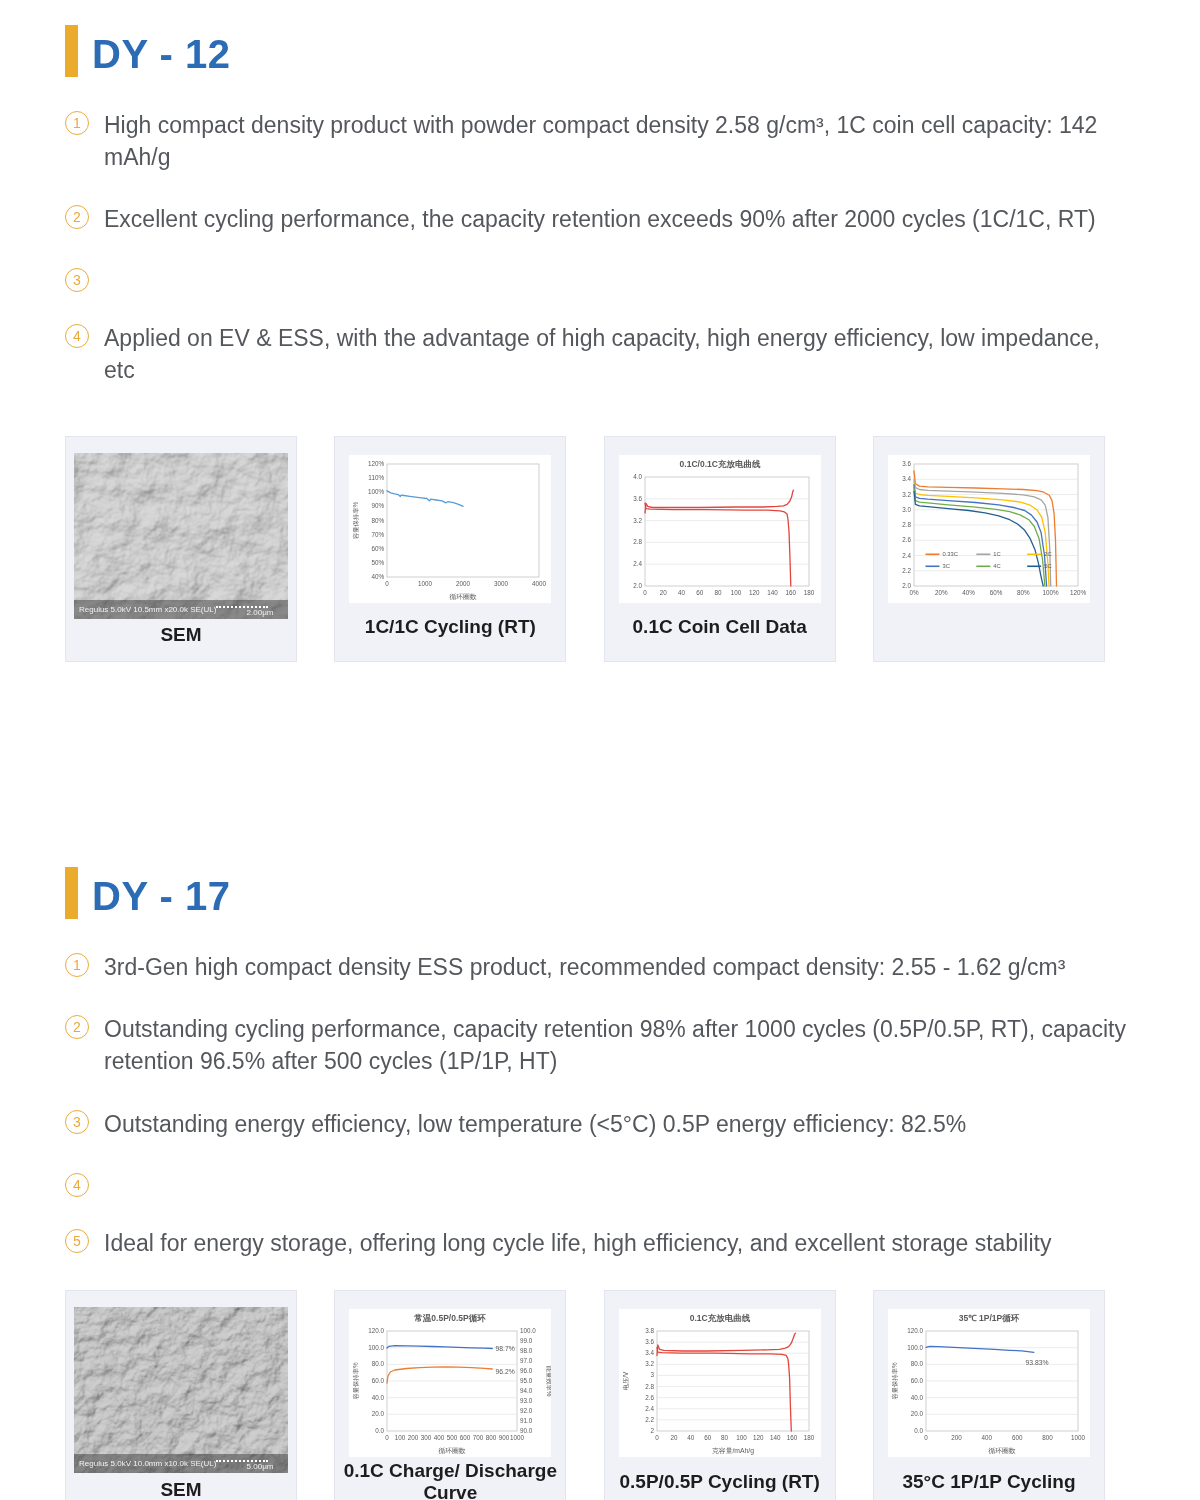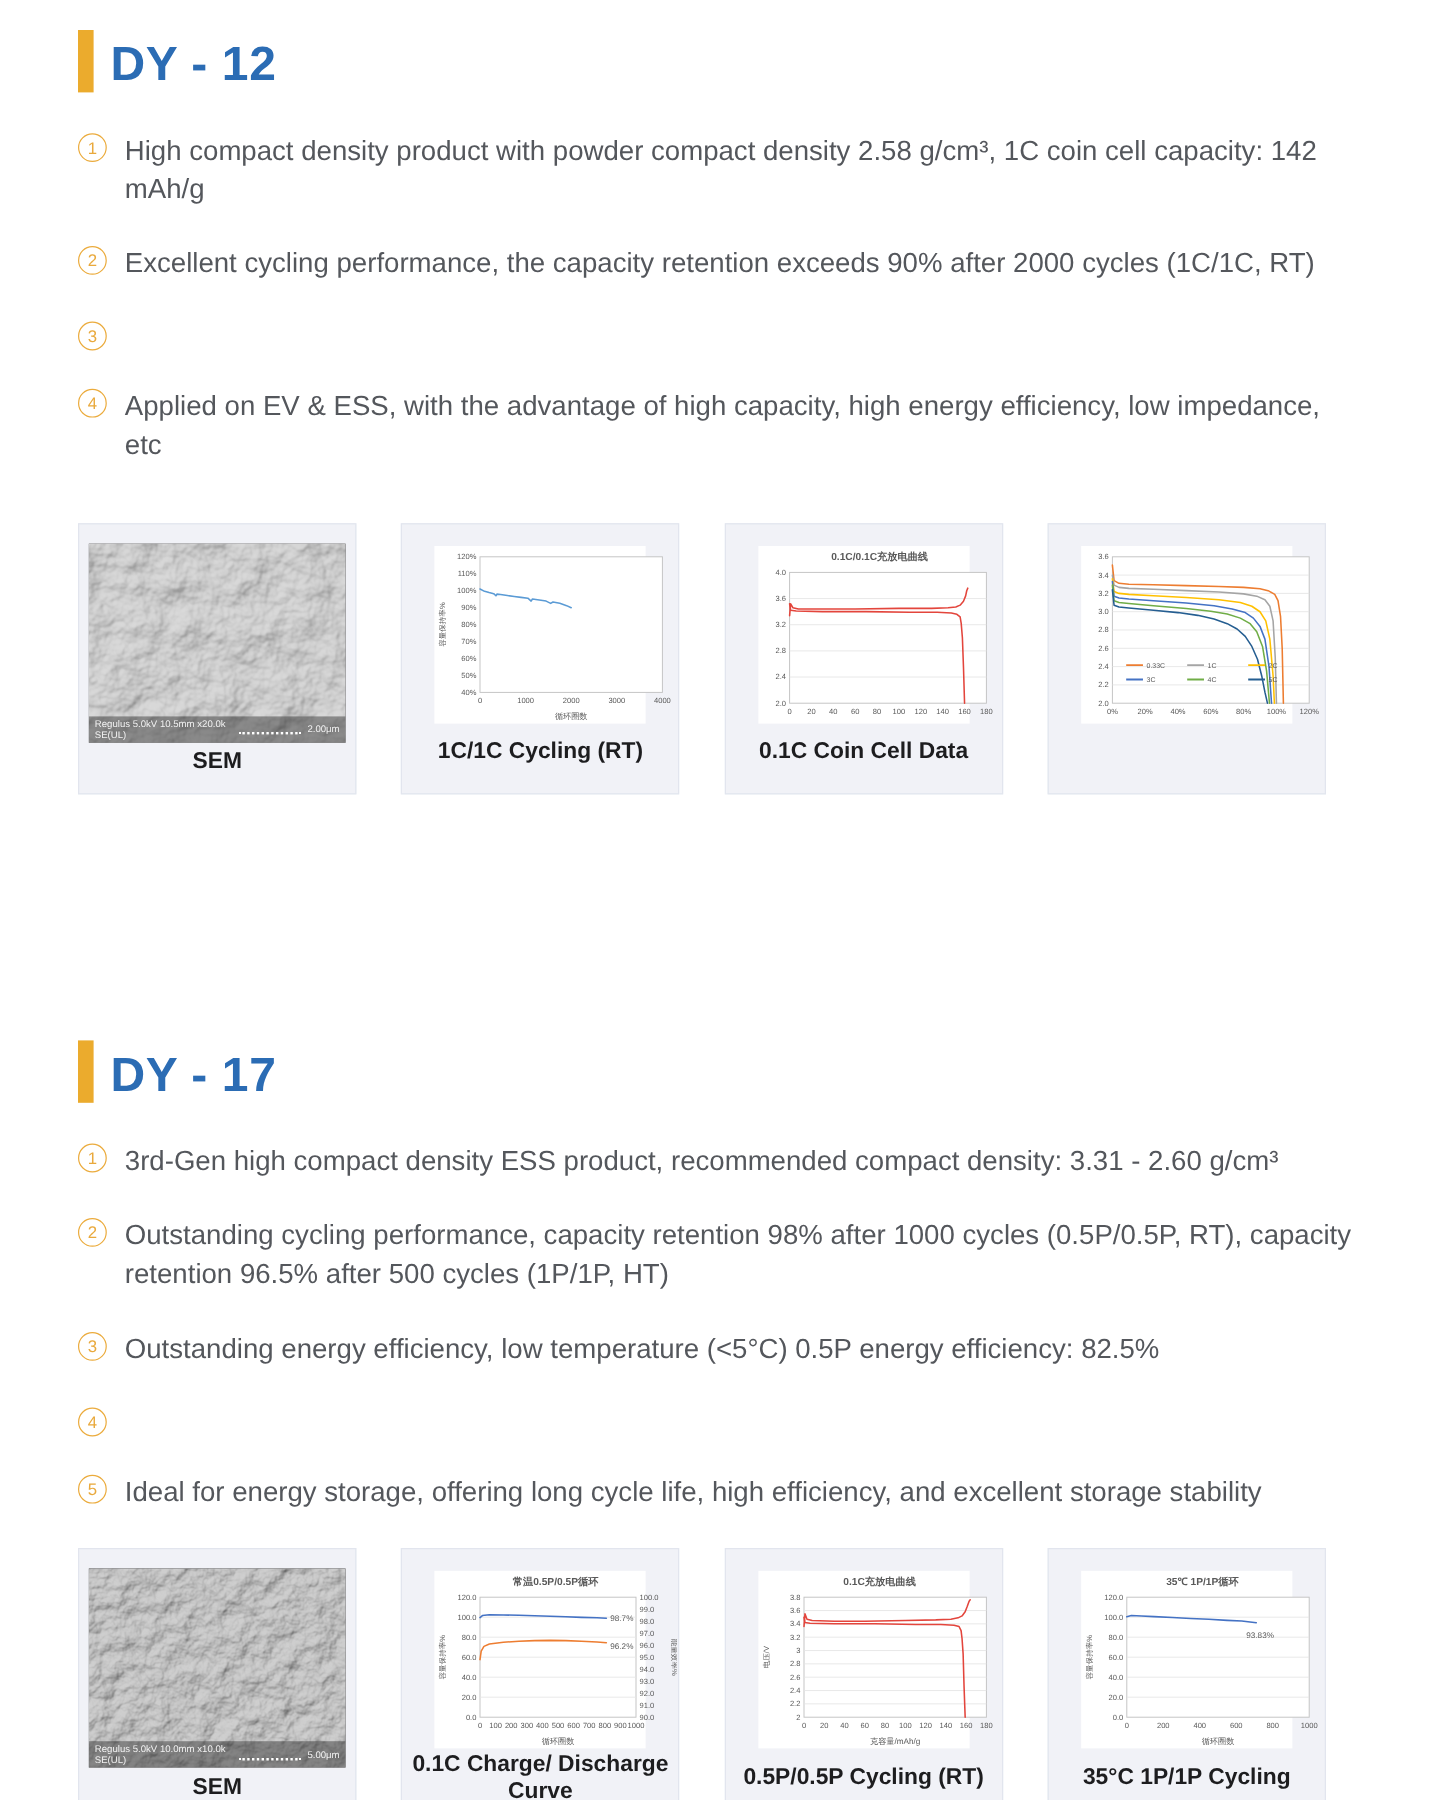--- a/index.html
+++ b/index.html
@@ -13,26 +13,26 @@
   .bullets{margin-top:33px;width:1062px;}
   .bullet{display:flex;align-items:flex-start;margin-bottom:31px;}
   .b-num{flex:none;width:22px;height:22px;border:1.5px solid #EBAB3C;border-radius:50%;
     color:#E9A93C;font-size:14px;line-height:22px;text-align:center;margin-top:1px;}
   .b-text{margin-left:15px;color:#54575C;font-size:23px;line-height:1.38;}
   .cards{display:flex;justify-content:space-between;width:1040px;}
   .sec1 .cards{margin-top:49px;}
   .sec2 .cards{margin-top:16px;}
   .card{width:232px;height:226px;background:#F1F2F7;border:1px solid #E2E5EE;box-sizing:border-box;
     padding:8px;display:flex;flex-direction:column;}
-  .chart-box{height:148px;margin:10px 19px 0;background:#ffffff;position:relative;}
+  .chart-box{height:148px;margin:10px 6px 0;background:#ffffff;position:relative;}
   .sem-img{height:166px;margin:8px 0 0;position:relative;overflow:hidden;background:#6b6b6b;}
   .sem-img svg{display:block;width:100%;height:100%;}
   .sem-bar{position:absolute;left:0;right:0;bottom:0;display:flex;
     align-items:center;background:rgba(45,45,45,.45);color:#f2f2f2;font-size:8px;padding:2px 5px;}
-  .sem-scale{display:flex;align-items:flex-end;}
+  .sem-scale{display:flex;align-items:flex-end;flex-direction:column;}
   .ruler{display:inline-block;width:52px;height:4px;border-bottom:2px dotted #ffffff;margin-right:5px;}
   .caption{flex:1;display:flex;align-items:center;justify-content:center;text-align:center;
     color:#1d1d1f;font-size:19px;font-weight:600;line-height:1.18;}
   svg text{font-family:"Liberation Sans",sans-serif;fill:#595959;}
 </style>
 </head>
 <body>
 
 <div class="page">
 
@@ -183,21 +183,21 @@
   </div>
 
   <div class="section sec2">
     <div class="sec-header">
       <div class="gold-bar"></div>
       <div class="sec-title">DY - 17</div>
     </div>
     <div class="bullets">
       <div class="bullet">
         <span class="b-num">1</span>
-        <span class="b-text">3rd-Gen high compact density ESS product, recommended compact density: 3.31 - 2.60 g/cm³</span>
+        <span class="b-text">3rd-Gen high compact density ESS product, recommended compact density: 2.55 - 1.62 g/cm³</span>
       </div>
       <div class="bullet">
         <span class="b-num">2</span>
         <span class="b-text">Outstanding cycling performance, capacity retention 98% after 1000 cycles (0.5P/0.5P, RT), capacity retention 96.5% after 500 cycles (1P/1P, HT)</span>
       </div>
       <div class="bullet">
         <span class="b-num">3</span>
         <span class="b-text">Outstanding energy efficiency, low temperature (&lt;5°C) 0.5P energy efficiency: 82.5%</span>
       </div>
       <div class="bullet">

